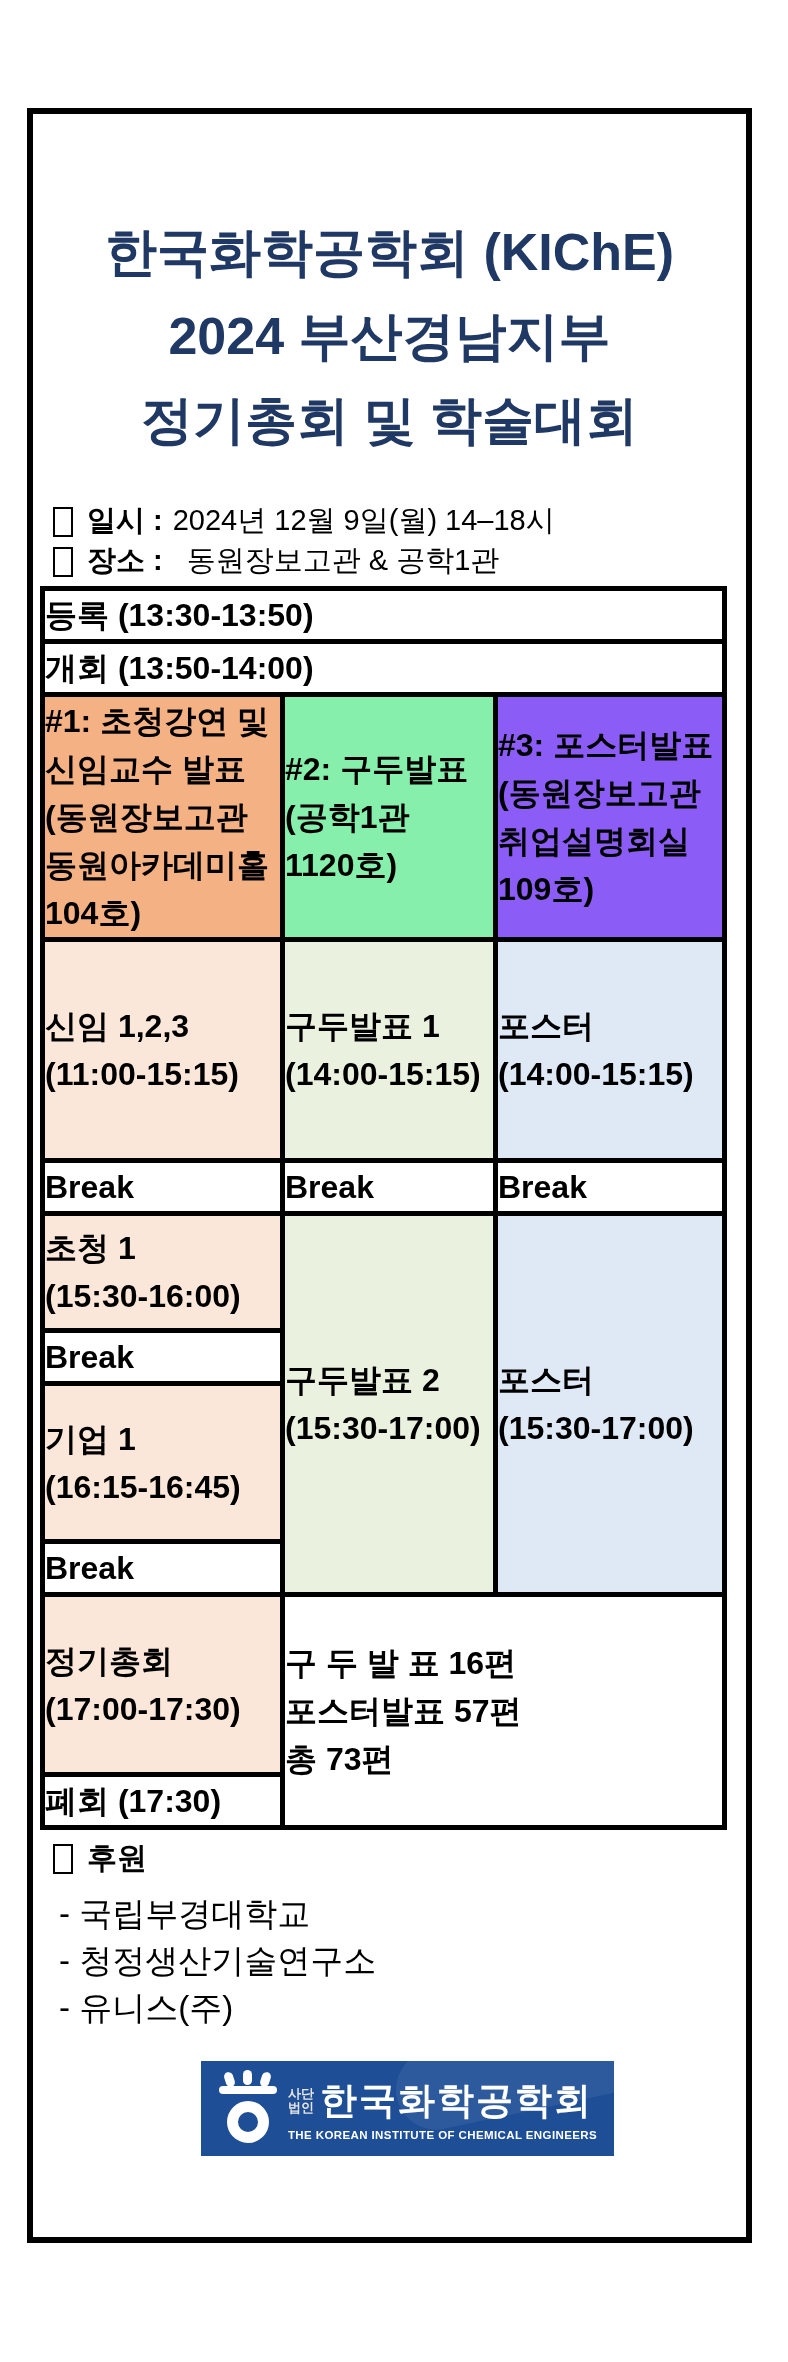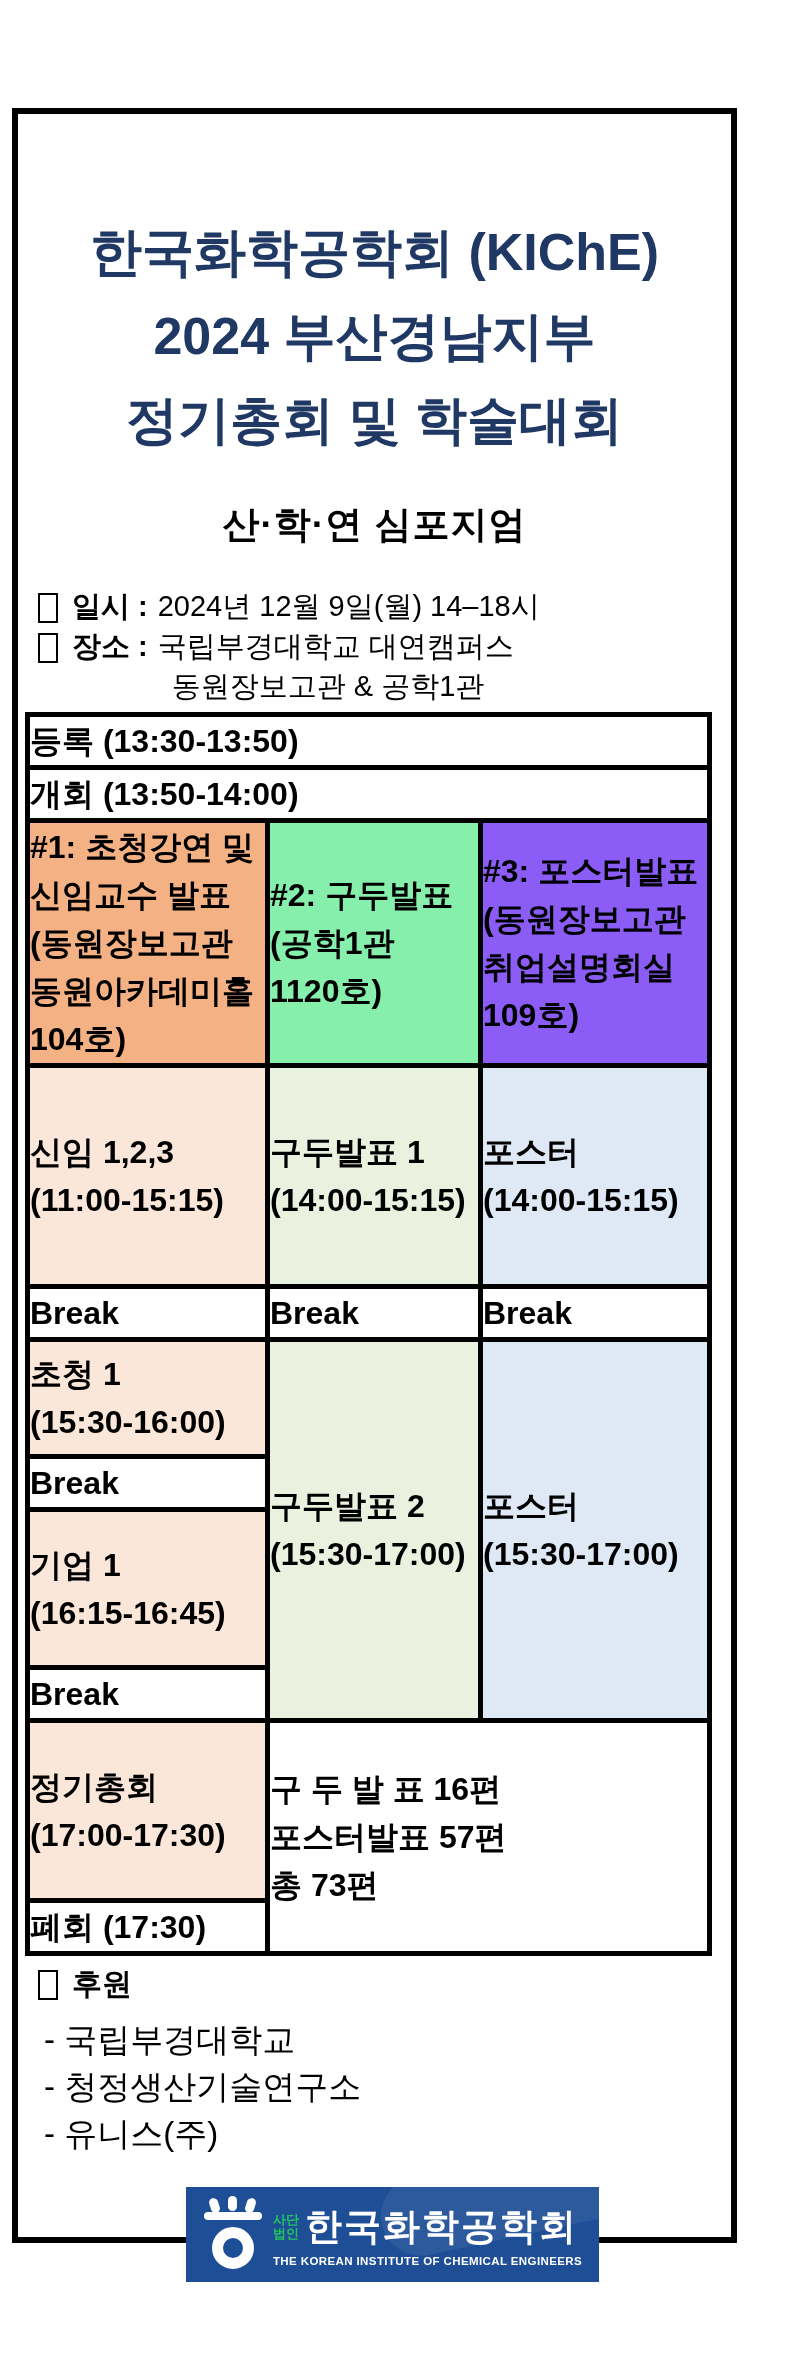--- a/index.html
+++ b/index.html
@@ -2,21 +2,21 @@
 <html><head>
 <meta charset="utf-8">
 <style>
   html,body{margin:0;padding:0;background:#ffffff;}
   body{
     width:788px;height:2362px;position:relative;
     font-family:"Liberation Sans","DejaVu Sans",sans-serif;
     color:#000;
   }
   .frame{
-    position:absolute;left:12px;top:108px;width:713px;height:2123px;
+    position:absolute;left:27px;top:108px;width:713px;height:2123px;
     border:6px solid #000;background:#fff;
   }
   
   .title-block{margin-top:96px;text-align:center;}
   .title-line{
     font-size:52px;font-weight:bold;color:#1F3864;
     line-height:84px;letter-spacing:0px;
   }
   .subtitle{
     margin-top:40px;text-align:center;font-size:37px;font-weight:bold;
@@ -84,50 +84,48 @@
   .emblem{position:relative;width:62px;height:76px;flex:0 0 auto;margin-right:8px;}
   .emblem .bar{position:absolute;top:15px;left:1px;width:58px;height:8px;background:#fff;border-radius:4px;}
   .emblem .t1,.emblem .t2,.emblem .t3{position:absolute;width:9px;height:15px;background:#fff;border-radius:5px;}
   .emblem .t1{left:7px;top:1px;transform:rotate(-18deg);}
   .emblem .t2{left:25px;top:-1px;}
   .emblem .t3{left:43px;top:1px;transform:rotate(18deg);}
   .emblem .ring{position:absolute;left:9px;top:30px;width:20px;height:20px;border:11px solid #fff;border-radius:50%;}
   .logo-texts{display:flex;flex-direction:column;}
   .logo-toprow{display:flex;align-items:center;}
   .logo-small{
-    color:#22c55e;font-size:13px;font-weight:bold;line-height:1.05;
+    color:#e5e5e5;font-size:13px;font-weight:bold;line-height:1.05;
     white-space:pre-line;margin-right:6px;text-align:left;
   }
   .logo-name{color:#fff;font-size:37px;font-weight:bold;letter-spacing:2px;white-space:nowrap;}
   .logo-en{color:#fff;font-size:11.5px;font-weight:bold;letter-spacing:0.4px;margin-top:3px;white-space:nowrap;}
 </style>
 </head>
 <body>
 
 <div class="frame">
 
   <div class="title-block">
     <div class="title-line">한국화학공학회 (KIChE)</div>
     <div class="title-line">2024 부산경남지부</div>
     <div class="title-line">정기총회 및 학술대회</div>
   </div>
 
-  <div class="subtitle">산·학·연 심포지엄</div>
 
   <div class="info-block">
     <div class="info-row">
       <span class="tofu"></span>
       <span class="info-label">일시 :</span>
       <span class="info-value">2024년 12월 9일(월) 14–18시</span>
     </div>
     <div class="info-row">
       <span class="tofu"></span>
       <span class="info-label">장소 :</span>
       <span class="info-value">
-        <div>국립부경대학교 대연캠퍼스</div>
         <div class="line2">동원장보고관 &amp; 공학1관</div>
       </span>
     </div>
   </div>
 
   <table class="sched">
     <colgroup>
         <col style="width:240px">
         <col style="width:213px">
         <col style="width:229px">

